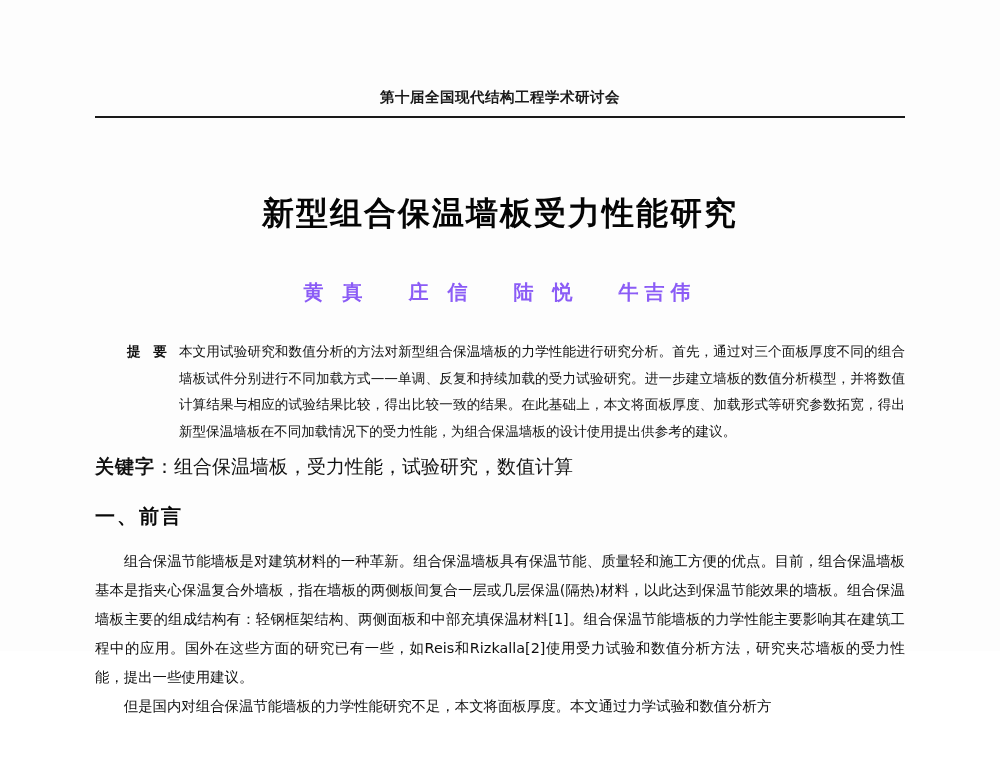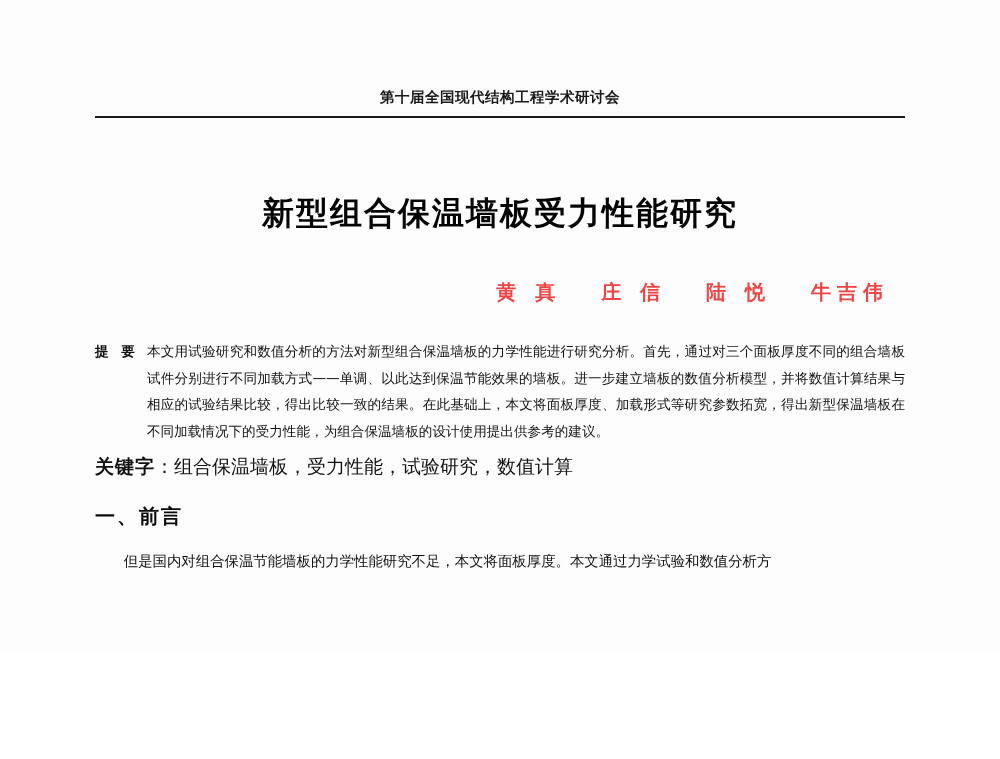--- a/index.html
+++ b/index.html
@@ -40,26 +40,26 @@
   
   .title {
     text-align: center;
     font-size: 32px;
     font-weight: 700;
     letter-spacing: 2px;
     color: #050505;
     margin-top: 74px;
   }
   .authors {
-    text-align: right;
+    text-align: center;
     font-size: 20px;
     font-weight: 600;
     letter-spacing: 1px;
     margin-top: 43px;
-    color: #ef4444;
+    color: #8b5cf6;
   }
   .authors span.author {
     display: inline-block;
     margin: 0 16px;
     letter-spacing: 6px;
   }
   .affiliation {
     text-align: center;
     font-size: 12.5px;
     margin-top: 21px;
@@ -70,20 +70,21 @@
   .abstract {
     margin-top: 32px;
     font-size: 13.6px;
     line-height: 1.95;
     color: #111;
     text-align: justify;
   }
   .abstract-row {
     display: flex;
     align-items: flex-start;
+    margin-left: 32px;
   }
   .abs-label {
     flex: 0 0 auto;
     font-weight: 700;
     letter-spacing: 4px;
     white-space: nowrap;
     padding-right: 8px;
   }
   .abs-body {
     flex: 1 1 auto;
@@ -140,27 +141,28 @@
     <span class="author">黄 真</span>
     <span class="author">庄 信</span>
     <span class="author">陆 悦</span>
     <span class="author">牛吉伟</span>
   </div>
 
 
   <div class="abstract">
     <div class="abstract-row">
       <div class="abs-label">提 要</div>
-      <div class="abs-body">本文用试验研究和数值分析的方法对新型组合保温墙板的力学性能进行研究分析。首先，通过对三个面板厚度不同的组合墙板试件分别进行不同加载方式——单调、以此达到保温节能效果的墙板。进一步建立墙板的数值分析模型，并将数值计算结果与相应的试验结果比较，得出比较一致的结果。在此基础上，本文将面板厚度、加载形式等研究参数拓宽，得出新型保温墙板在不同加载情况下的受力性能，为组合保温墙板的设计使用提出供参考的建议。</div>
+      <div class="abs-body">本文用试验研究和数值分析的方法对新型组合保温墙板的力学性能进行研究分析。首先，通过对三个面板厚度不同的组合墙板试件分别进行不同加载方式——单调、反复和持续加载的受力试验研究。进一步建立墙板的数值分析模型，并将数值计算结果与相应的试验结果比较，得出比较一致的结果。在此基础上，本文将面板厚度、加载形式等研究参数拓宽，得出新型保温墙板在不同加载情况下的受力性能，为组合保温墙板的设计使用提出供参考的建议。</div>
     </div>
   </div>
 
   <div class="keywords">
     <span class="kw-label">关键字</span><span>：</span><span>组合保温墙板，受力性能，试验研究，数值计算</span>
   </div>
 
   <h2 class="section-head">一、前言</h2>
 
   <div class="body-text">
+    <p class="indent">组合保温节能墙板是对建筑材料的一种革新。组合保温墙板具有保温节能、质量轻和施工方便的优点。目前，组合保温墙板基本是指夹心保温复合外墙板，指在墙板的两侧板间复合一层或几层保温(隔热)材料，以此达到保温节能效果的墙板。组合保温墙板主要的组成结构有：轻钢框架结构、两侧面板和中部充填保温材料[1]。组合保温节能墙板的力学性能主要影响其在建筑工程中的应用。国外在这些方面的研究已有一些，如Reis和Rizkalla[2]使用受力试验和数值分析方法，研究夹芯墙板的受力性能，提出一些使用建议。</p>
     <p class="indent clipped">但是国内对组合保温节能墙板的力学性能研究不足，本文将面板厚度。本文通过力学试验和数值分析方</p>
   </div>
 
 </div>
 
 </body></html>

